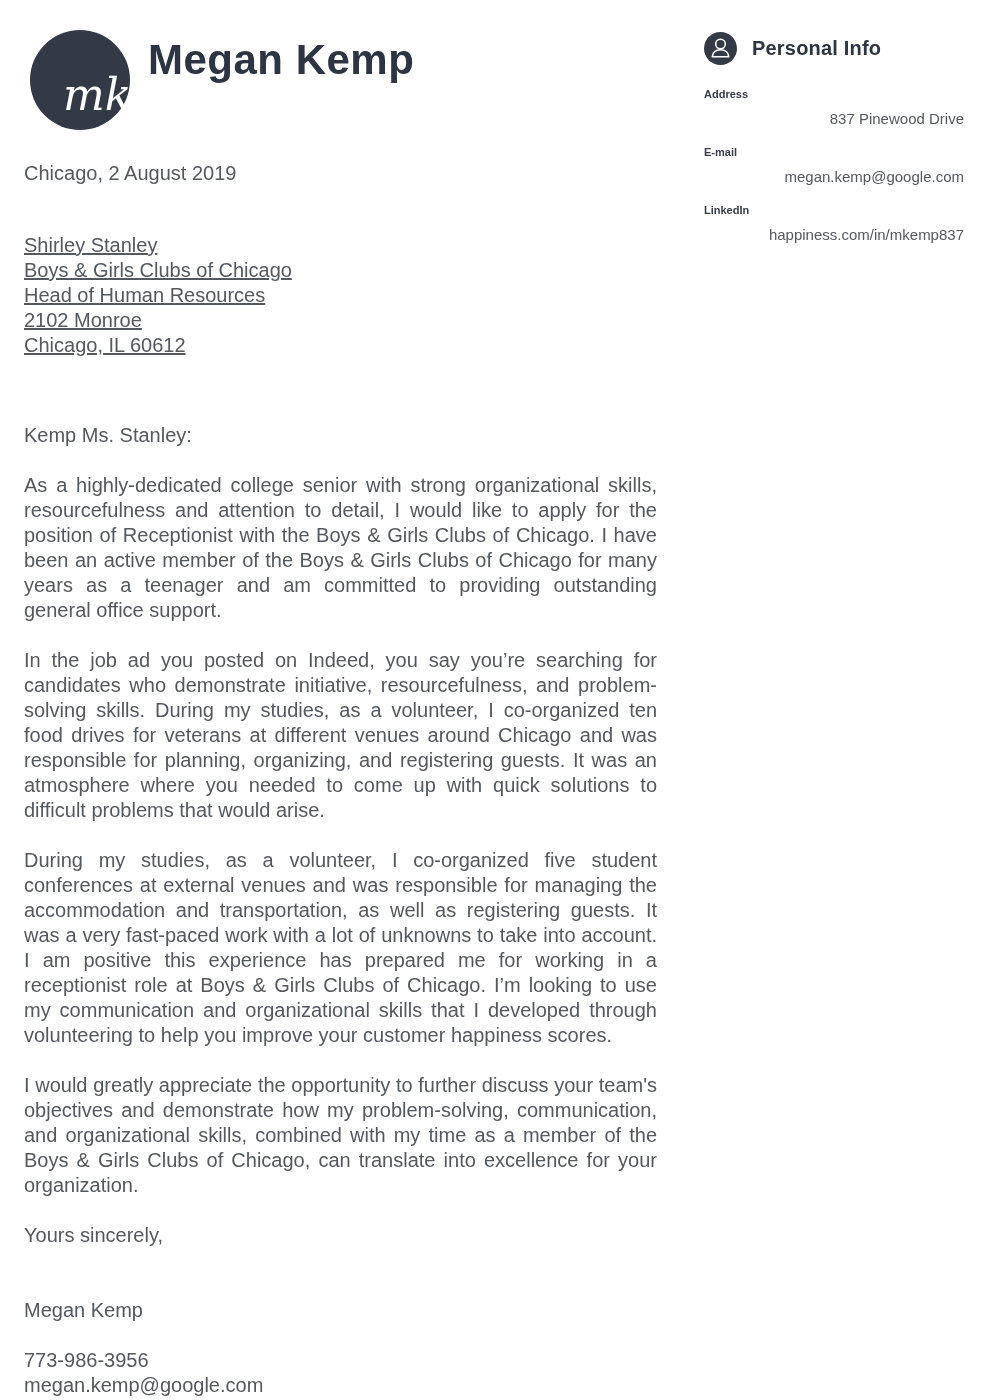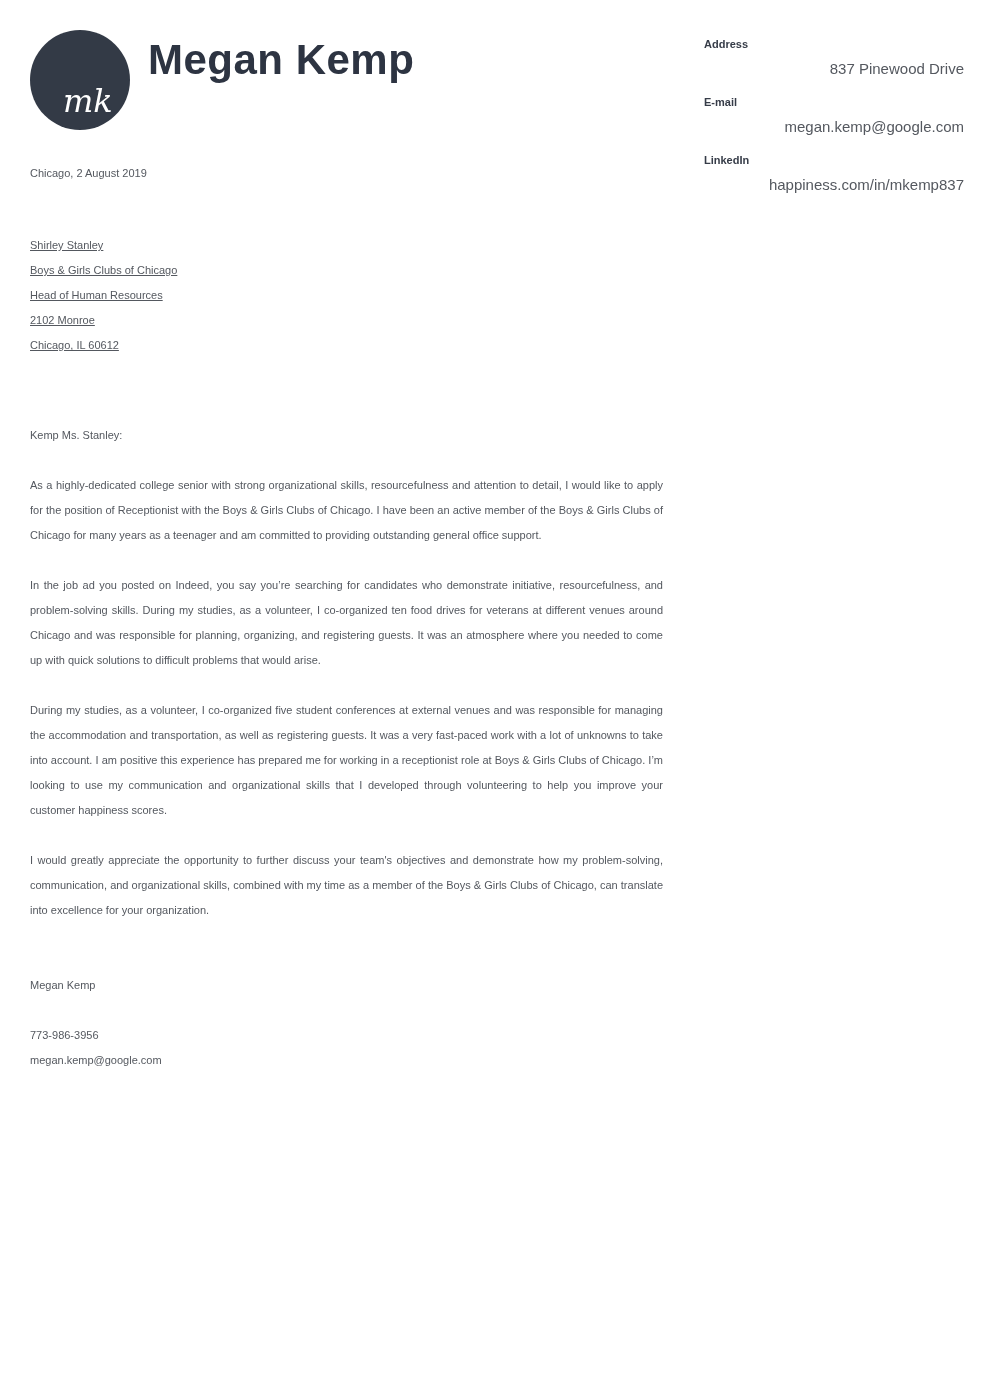--- a/index.html
+++ b/index.html
@@ -25,21 +25,21 @@
   
   .avatar{
     position:absolute;left:30px;top:30px;
     width:100px;height:100px;border-radius:50%;
     background:var(--accent);
   }
   .avatar .initials{
     position:absolute;left:33px;bottom:13px;
     font-family:"DejaVu Serif", serif;
     font-style:italic;
-    font-size:32px;line-height:1;
+    font-size:44px;line-height:1;
     color:#ffffff;
   }
   .name{
     position:absolute;left:148px;top:36px;
     font-size:42px;line-height:48px;font-weight:700;
     color:var(--heading);
     letter-spacing:0.5px;
     white-space:nowrap;
   }
   
@@ -62,22 +62,22 @@
     font-size:11px;font-weight:700;color:var(--label);
     line-height:24px;
   }
   .info-value{
     font-size:15px;color:var(--text);
     line-height:25px;
     text-align:right;
   }
   
   .letter{
-    position:absolute;left:30px;top:161px;width:633px;
-    font-size:11px;line-height:25px;color:var(--text);
+    position:absolute;left:24px;top:161px;width:633px;
+    font-size:20px;line-height:25px;color:var(--text);
   }
   .dateline{line-height:25px;}
   .recipient{margin-top:47px;text-decoration:underline;}
   .recipient-line{line-height:25px;}
   .salutation{margin-top:65px;margin-bottom:4px;line-height:25px;}
   .body-paragraph{
     margin-top:25px;line-height:25px;
     text-align:justify;
   }
   .closing{margin-top:25px;line-height:25px;}
@@ -90,20 +90,30 @@
 
 <div class="page">
 
   <div class="avatar">
     <span class="initials">mk</span>
   </div>
 
   <h1 class="name">Megan Kemp</h1>
 
   <aside class="sidebar">
+    <div class="sidebar-header">
+      <span class="icon-circle">
+        <svg width="33" height="33" viewBox="0 0 33 33" xmlns="http://www.w3.org/2000/svg">
+          <circle cx="16.5" cy="16.5" r="16.5" fill="#333a46"></circle>
+          <circle cx="16.5" cy="12" r="4.8" fill="none" stroke="#ffffff" stroke-width="1.6"></circle>
+          <path d="M8.2 24.8 c0.6-4.9 4.1-7.1 8.3-7.1 s7.7 2.2 8.3 7.1 z" fill="none" stroke="#ffffff" stroke-width="1.6" stroke-linejoin="round"></path>
+        </svg>
+      </span>
+      <span class="sidebar-title">Personal Info</span>
+    </div>
     <div class="info-list">
         <div class="info-item">
         <div class="info-label">Address</div>
         <div class="info-value">837 Pinewood Drive</div>
       </div>
         <div class="info-item">
         <div class="info-label">E-mail</div>
         <div class="info-value">megan.kemp@google.com</div>
       </div>
         <div class="info-item">
@@ -126,18 +136,19 @@
 
     <p class="salutation">Kemp Ms. Stanley:</p>
 
     <div class="paragraphs">
         <p class="body-paragraph">As a highly-dedicated college senior with strong organizational skills, resourcefulness and attention to detail, I would like to apply for the position of Receptionist with the Boys &amp; Girls Clubs of Chicago. I have been an active member of the Boys &amp; Girls Clubs of Chicago for many years as a teenager and am committed to providing outstanding general office support.</p>
         <p class="body-paragraph">In the job ad you posted on Indeed, you say you’re searching for candidates who demonstrate initiative, resourcefulness, and problem-solving skills. During my studies, as a volunteer, I co-organized ten food drives for veterans at different venues around Chicago and was responsible for planning, organizing, and registering guests. It was an atmosphere where you needed to come up with quick solutions to difficult problems that would arise.</p>
         <p class="body-paragraph">During my studies, as a volunteer, I co-organized five student conferences at external venues and was responsible for managing the accommodation and transportation, as well as registering guests. It was a very fast-paced work with a lot of unknowns to take into account. I am positive this experience has prepared me for working in a receptionist role at Boys &amp; Girls Clubs of Chicago. I’m looking to use my communication and organizational skills that I developed through volunteering to help you improve your customer happiness scores.</p>
         <p class="body-paragraph">I would greatly appreciate the opportunity to further discuss your team's objectives and demonstrate how my problem-solving, communication, and organizational skills, combined with my time as a member of the Boys &amp; Girls Clubs of Chicago, can translate into excellence for your organization.</p>
       </div>
 
+    <p class="closing">Yours sincerely,</p>
     <p class="sig-name">Megan Kemp</p>
     <p class="sig-phone">773-986-3956</p>
     <p class="sig-email">megan.kemp@google.com</p>
   </main>
 
 </div>
 
 </body></html>

